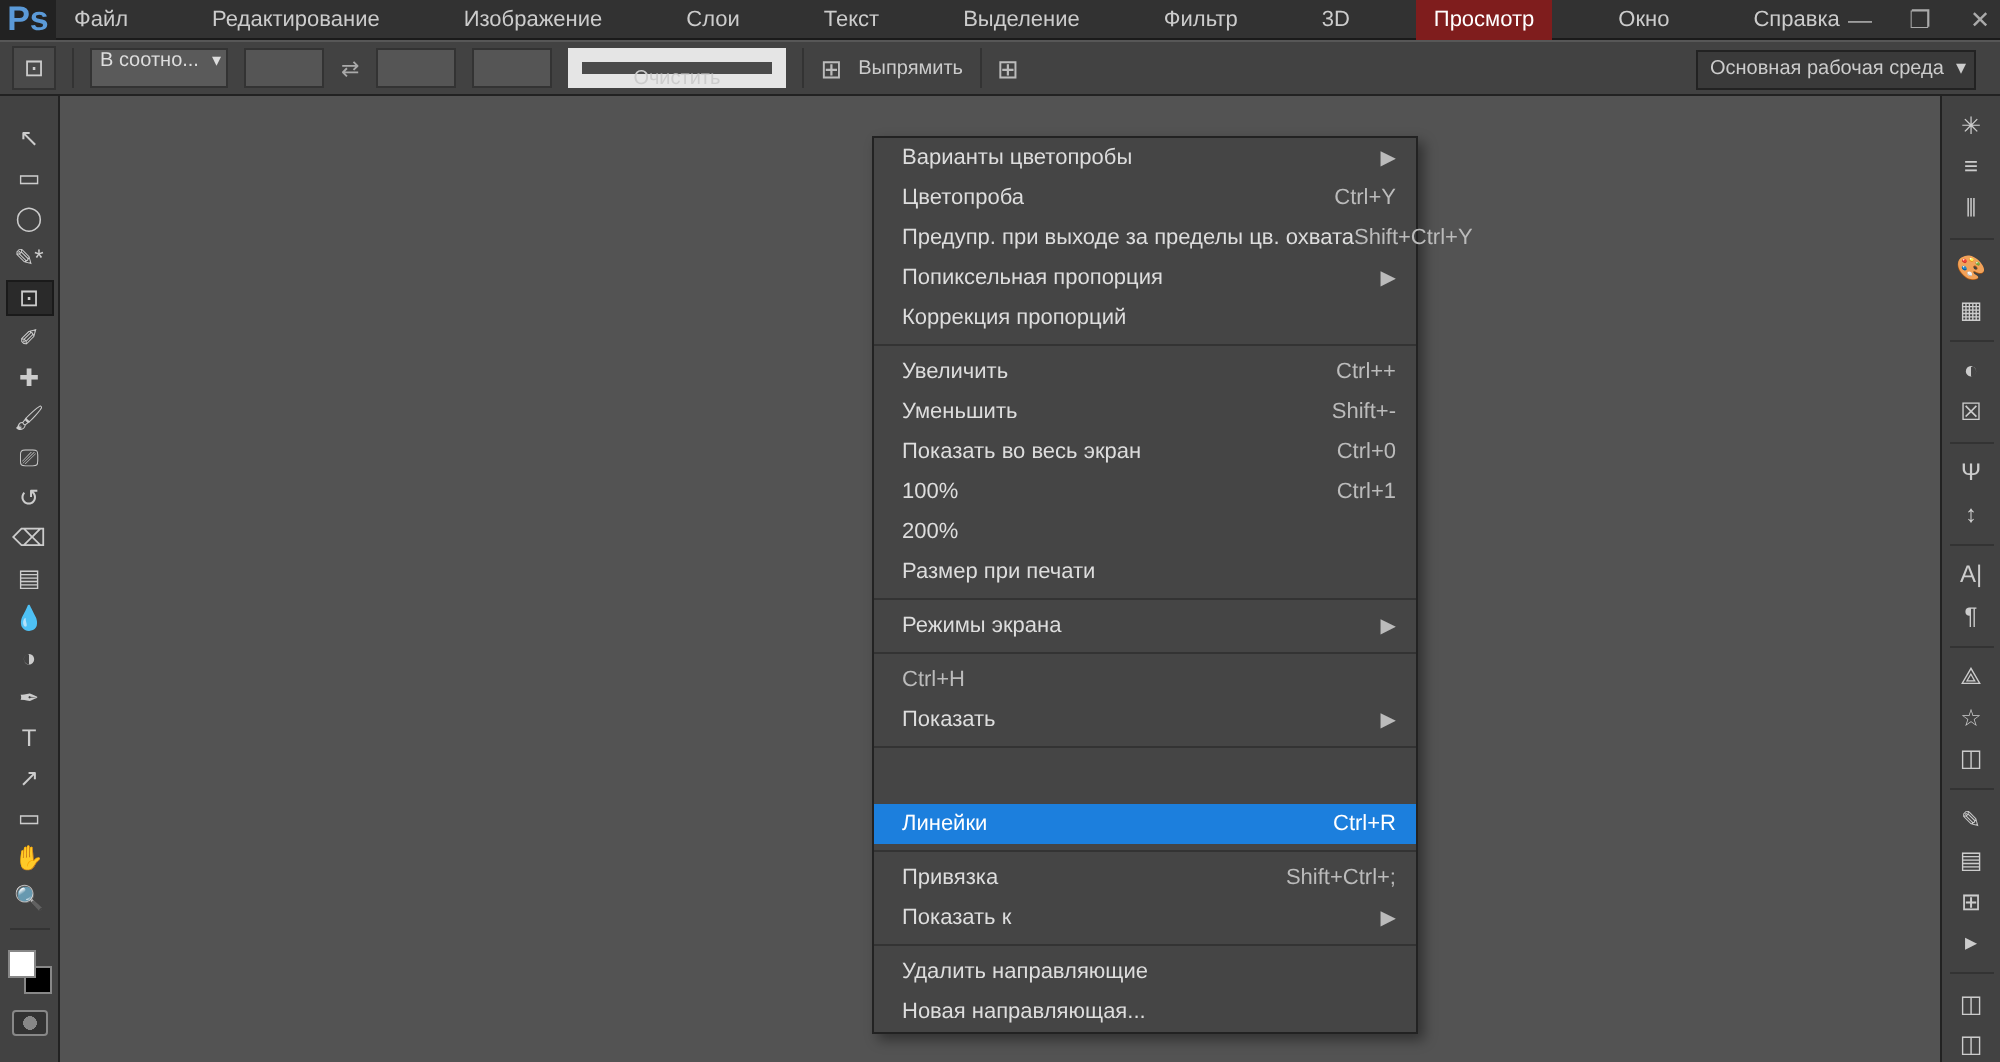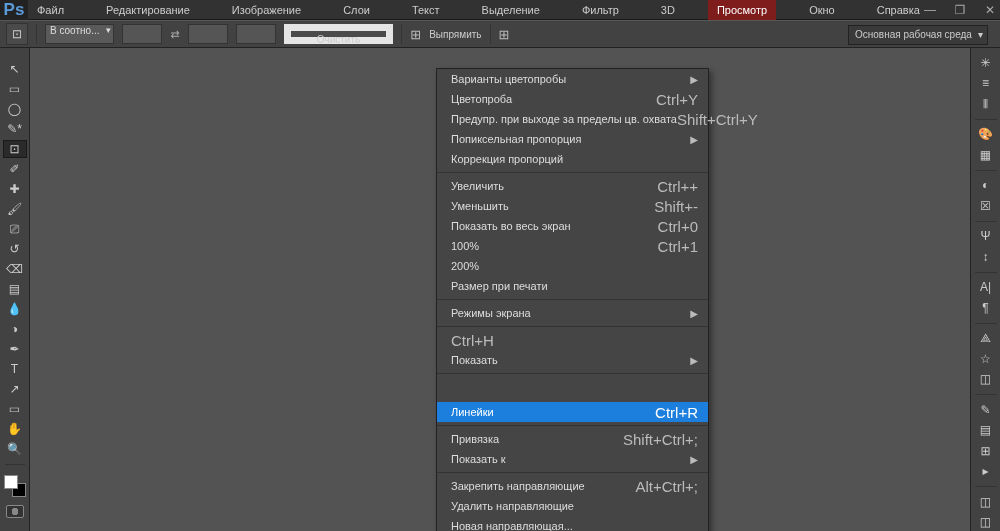--- a/index.html
+++ b/index.html
@@ -30,21 +30,21 @@
 .fgbg .bg { position: absolute; right: 0; bottom: 0; width: 14px; height: 14px; background: #000; border: 1px solid #888; }
 .fgbg .fg { position: absolute; left: 0; top: 0; width: 14px; height: 14px; background: #fff; border: 1px solid #888; }
 .qmask { width: 18px; height: 13px; border: 1px solid #888; border-radius: 2px; margin-top: 6px; background: radial-gradient(circle at center, #888 35%, #333 36%); }
 .canvas { flex: 1; background: #535353; position: relative; }
 .rightpanels { width: 30px; background: #424242; border-left: 1px solid #222; display: flex; flex-direction: column; align-items: center; padding-top: 6px; gap: 3px; }
 .rp-slot { width: 22px; height: 20px; display: flex; align-items: center; justify-content: center; color: #ccc; font-size: 12px; }
 .rp-sep { width: 22px; height: 1px; background: #333; margin: 3px 0; }
 .dropdown { position: absolute; top: 20px; left: 406px; width: 273px; background: #454545; border: 1px solid #222; box-shadow: 3px 3px 6px rgba(0,0,0,0.4); z-index: 100; }
 .dd-row { display: flex; align-items: center; height: 20px; padding: 0 10px 0 14px; color: #ddd; font-size: 11px; cursor: default; white-space: nowrap; }
 .dd-row .label { flex: 1; }
-.dd-row .shortcut { color: #bbb; font-size: 15px; }
+.dd-row .shortcut { color: #bbb; font-size: 11px; }
 .dd-row .arrow { color: #bbb; font-size: 10px; }
 .dd-row.highlight { background: #1c7fdd; color: #fff; margin-top: 28px; }
 .dd-row.highlight .shortcut { color: #fff; }
 .dd-sep { height: 1px; background: #333; margin: 3px 0; }
 </style>
 </head>
 <body>
 
 <div class="titlebar">
   <div class="ps-logo">Ps</div>
@@ -181,24 +181,20 @@
         <div class="dd-row">
           <span class="label">Привязка</span>
           <span class="shortcut">Shift+Ctrl+;</span>
         </div>
         <div class="dd-row">
           <span class="label">Показать к</span>
           <span class="arrow">▶</span>
         </div>
         <div class="dd-sep"></div>
         <div class="dd-row">
-          <span class="label">Закрепить направляющие</span>
-          <span class="shortcut">Alt+Ctrl+;</span>
-        </div>
-        <div class="dd-row">
           <span class="label">Удалить направляющие</span>
         </div>
         <div class="dd-row">
           <span class="label">Новая направляющая...</span>
         </div>
       </div>
   </div>
   <div class="rightpanels" id="rightpanels">
       <div class="rp-slot">✳</div>
       <div class="rp-slot">≡</div>

